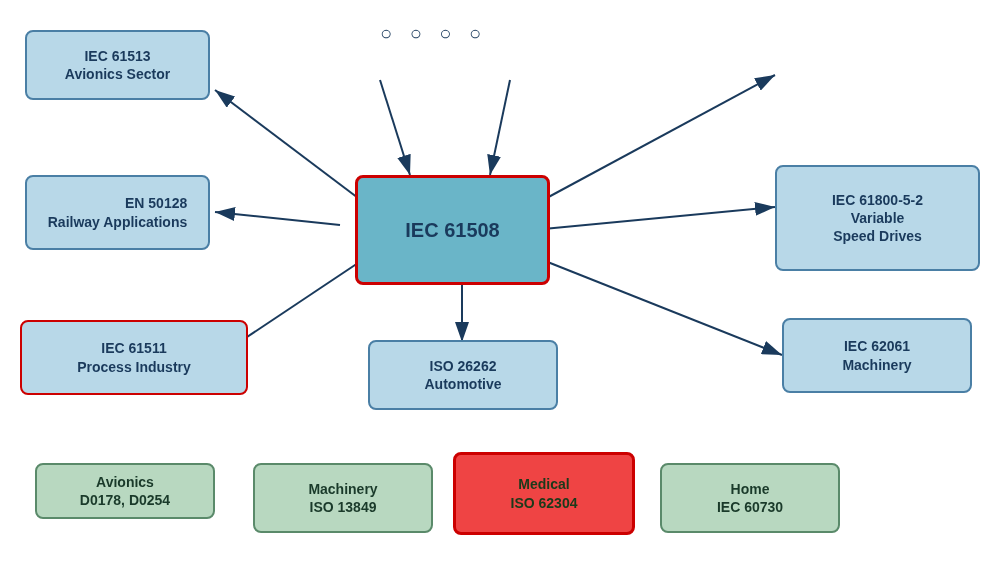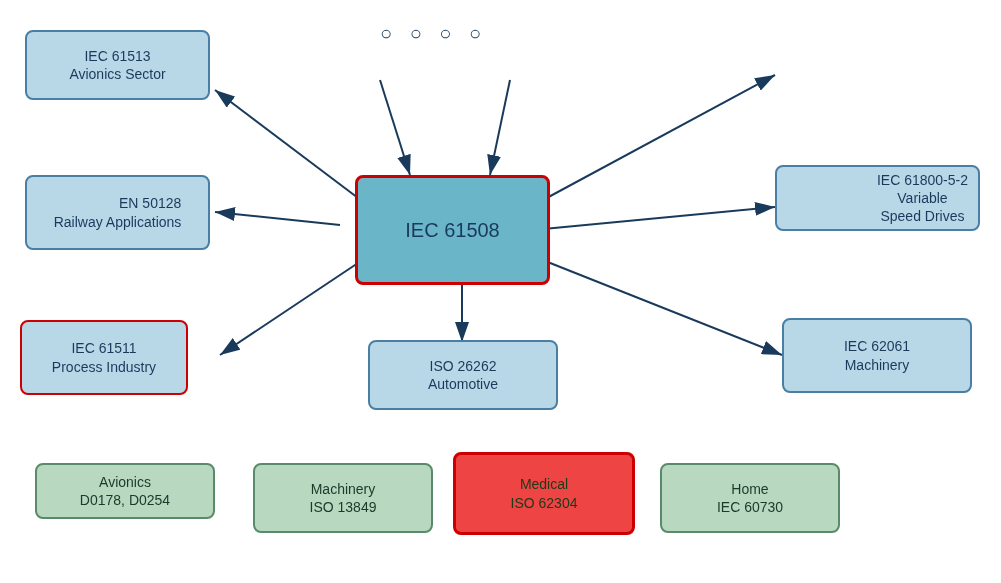--- a/index.html
+++ b/index.html
@@ -27,21 +27,21 @@
     }
 
     .box {
       position: absolute;
       border-radius: 8px;
       display: flex;
       align-items: center;
       justify-content: center;
       text-align: center;
       font-size: 14px;
-      font-weight: normal;
+      font-weight: bold;
       padding: 20px 10px;
       line-height: 1.3;
     }
 
     .box-blue-light {
       background-color: #b8d8e8;
       border: 2px solid #4a7fa5;
       color: #1a3a5c;
     }
 
@@ -125,29 +125,29 @@
     </div>
   </div>
 
   <div class="box box-blue-light" style="left:25px; top:175px; width:185px; height:75px;text-align:right;">
     <div>
       <div>EN 50128</div>
       <div>Railway Applications</div>
     </div>
   </div>
 
-  <div class="box box-blue-light-red" style="left:20px; top:320px; width:168px; height:75px;">
+  <div class="box box-blue-light-red" style="left:20px; top:320px; width:228px; height:75px;">
     <div>
       <div>IEC 61511</div>
       <div>Process Industry</div>
     </div>
   </div>
 
 
-  <div class="box box-blue-light" style="left:775px; top:165px; width:205px; height:66px;justify-content:flex-end;">
+  <div class="box box-blue-light" style="left:775px; top:165px; width:205px; height:106px;">
     <div>
       <div>IEC 61800-5-2</div>
       <div>Variable</div>
       <div>Speed Drives</div>
     </div>
   </div>
 
   <div class="box box-blue-light" style="left:782px; top:318px; width:190px; height:75px;">
     <div>
       <div>IEC 62061</div>

